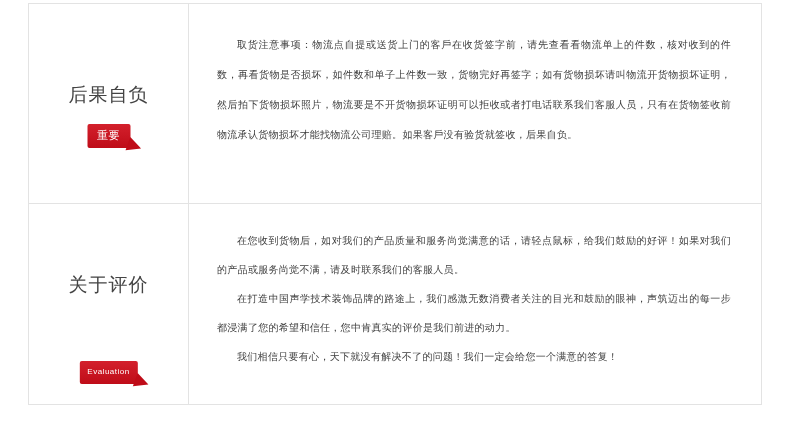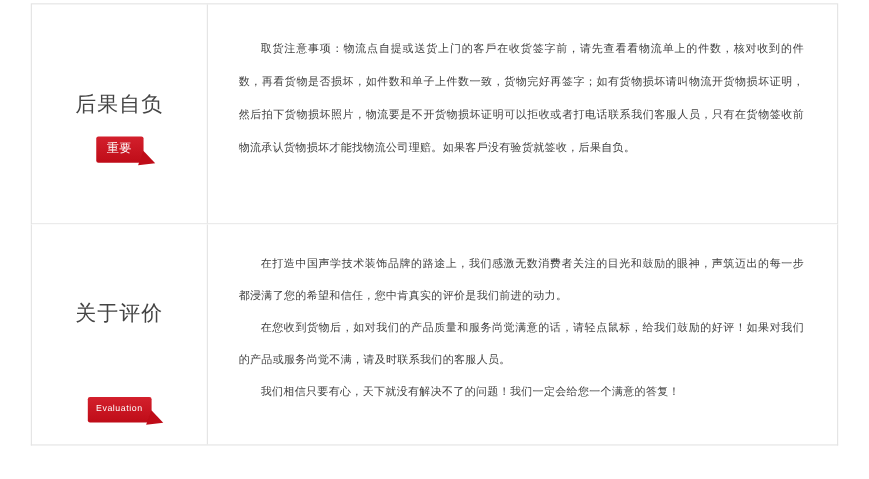--- a/index.html
+++ b/index.html
@@ -135,19 +135,19 @@
     <div class="label-col">
       <div class="label-title">关于评价</div>
       <div class="badge-wrap">
         <div class="badge small-text">
           <span>Evaluation</span>
           <span class="badge-tail"></span>
         </div>
       </div>
     </div>
     <div class="text-col">
+      <p class="para indent">在您收到货物后，如对我们的产品质量和服务尚觉满意的话，请轻点鼠标，给我们鼓励的好评！如果对我们的产品或服务尚觉不满，请及时联系我们的客服人员。</p>
       <p class="para indent">在打造中国声学技术装饰品牌的路途上，我们感激无数消费者关注的目光和鼓励的眼神，声筑迈出的每一步都浸满了您的希望和信任，您中肯真实的评价是我们前进的动力。</p>
-      <p class="para indent">在您收到货物后，如对我们的产品质量和服务尚觉满意的话，请轻点鼠标，给我们鼓励的好评！如果对我们的产品或服务尚觉不满，请及时联系我们的客服人员。</p>
       <p class="para indent">我们相信只要有心，天下就没有解决不了的问题！我们一定会给您一个满意的答复！</p>
     </div>
   </div>
 
 </div>
 
 </body></html>

